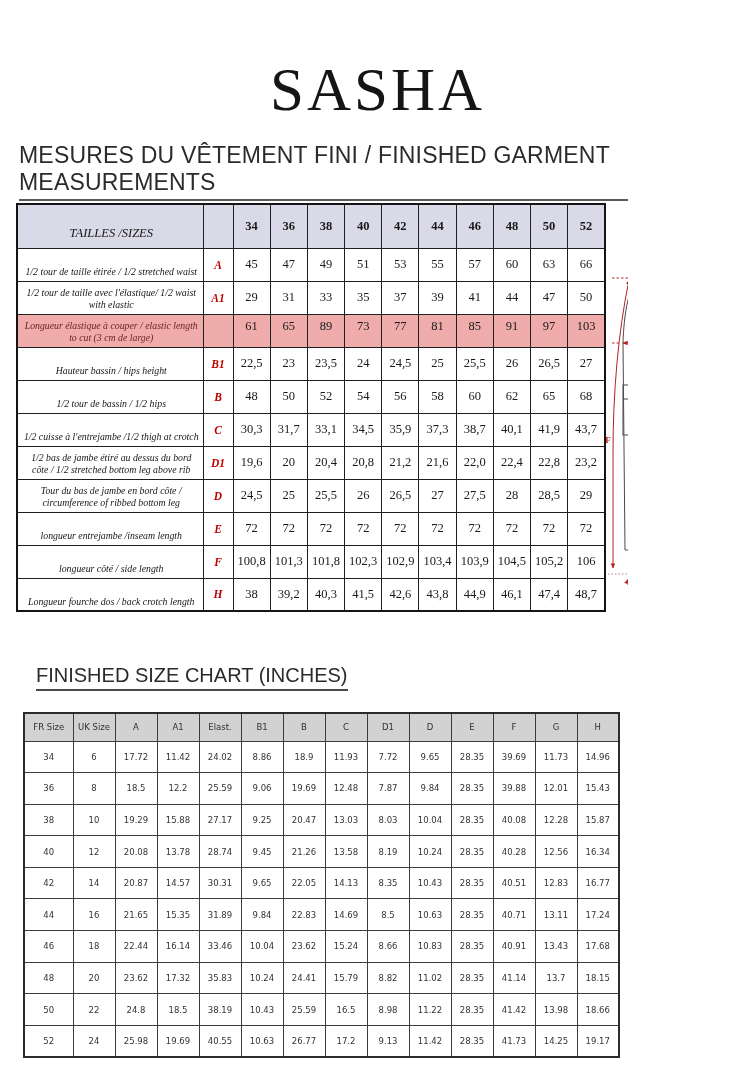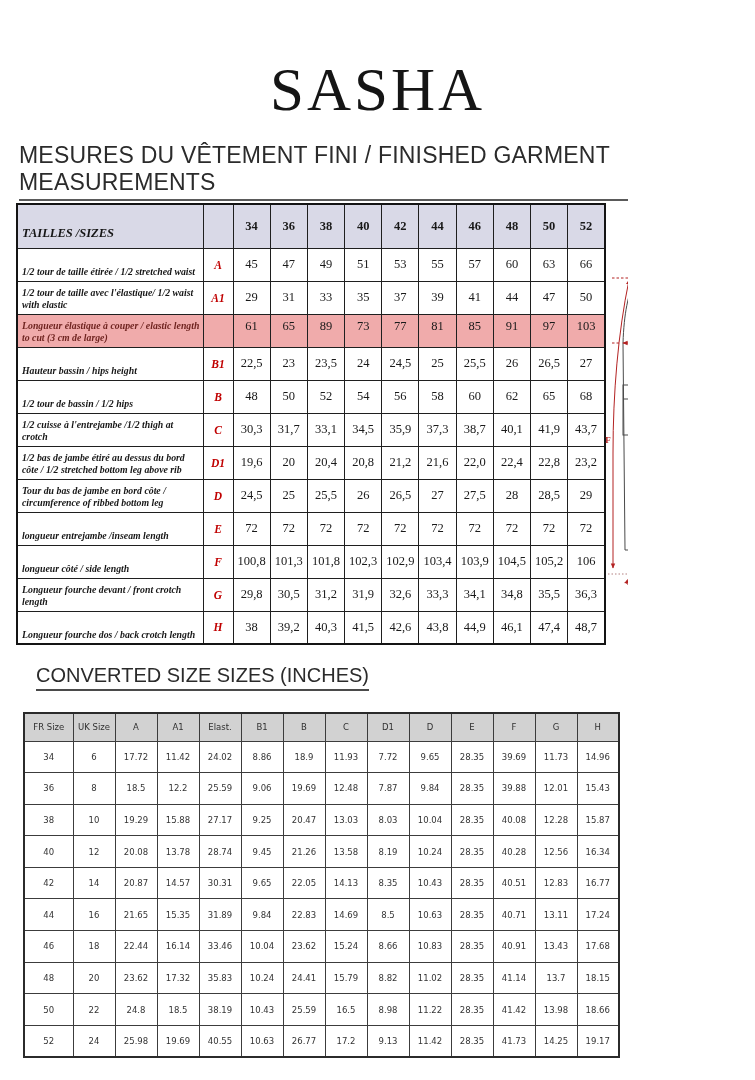--- a/index.html
+++ b/index.html
@@ -16,22 +16,22 @@
         font-family:"Liberation Sans",sans-serif;font-size:20px;font-weight:400;
         color:#2b2b2b;border-bottom:2px solid #4a4a4a;padding-bottom:2px;}
 
   
   #cm-table{position:absolute;top:203px;left:16px;width:588px;
             border-collapse:collapse;table-layout:fixed;border:2px solid #141414;}
   #cm-table th,#cm-table td{border:1px solid #1f1f1f;overflow:hidden;padding:0;}
   #cm-table thead tr{height:44px;}
   #cm-table tbody tr{height:33px;}
   #cm-table .hdr{background:#d9d9e7;}
-  #cm-table .lbl{font-style:italic;font-weight:bold;font-size:9.8px;line-height:1.25;
-                 text-align:left;vertical-align:bottom;padding:1px 2px 2px 4px;color:#161616;}
+  #cm-table .lbl{font-style:italic;font-weight:normal;font-size:9.8px;line-height:1.25;
+                 text-align:center;vertical-align:bottom;padding:1px 2px 2px 4px;color:#161616;}
   #cm-table th.lbl{font-size:12.5px;padding-bottom:6px;}
   #cm-table .ltr{color:#c00000;font-style:italic;font-weight:bold;font-size:11.5px;
                  text-align:center;vertical-align:middle;}
   #cm-table .val{font-size:12.5px;text-align:center;vertical-align:middle;color:#191919;}
   #cm-table thead .val{font-weight:bold;}
   #cm-table tr.highlight td{background:#f0abab;}
   #cm-table tr.highlight .lbl{color:#6f2420;}
   #cm-table tr.highlight .val{vertical-align:bottom;padding-bottom:13px;}
 
   
@@ -222,34 +222,20 @@
           <td class="val">100,8</td>
           <td class="val">101,3</td>
           <td class="val">101,8</td>
           <td class="val">102,3</td>
           <td class="val">102,9</td>
           <td class="val">103,4</td>
           <td class="val">103,9</td>
           <td class="val">104,5</td>
           <td class="val">105,2</td>
           <td class="val">106</td>
-        </tr>
-        <tr>
-          <td class="lbl">Longueur fourche devant / front crotch length</td>
-          <td class="ltr">G</td>
-          <td class="val">29,8</td>
-          <td class="val">30,5</td>
-          <td class="val">31,2</td>
-          <td class="val">31,9</td>
-          <td class="val">32,6</td>
-          <td class="val">33,3</td>
-          <td class="val">34,1</td>
-          <td class="val">34,8</td>
-          <td class="val">35,5</td>
-          <td class="val">36,3</td>
         </tr>
         <tr>
           <td class="lbl">Longueur fourche dos / back crotch length</td>
           <td class="ltr">H</td>
           <td class="val">38</td>
           <td class="val">39,2</td>
           <td class="val">40,3</td>
           <td class="val">41,5</td>
           <td class="val">42,6</td>
           <td class="val">43,8</td>
@@ -356,21 +342,21 @@
       <text class="ann-text" x="72" y="65" text-anchor="middle">G</text>
       <text class="ann-text" x="45" y="85" text-anchor="middle">B</text>
       <text class="ann-text" x="108" y="119" text-anchor="middle">C</text>
       <text class="ann-text" x="58" y="147" text-anchor="middle">E</text>
       <text class="ann-text" x="8" y="190" text-anchor="middle">F</text>
       <text class="ann-text" x="45" y="293" text-anchor="middle">D1</text>
       <text class="ann-text" x="44" y="345" text-anchor="middle">D</text>
     </g>
   </svg>
 
-  <div id="sub2">CONVERTED SIZE SIZES (INCHES)</div>
+  <div id="sub2">FINISHED SIZE CHART (INCHES)</div>
 
   <table id="inch-table">
     <colgroup id="inch-cols">
         <col style="width: 49px;">
         <col style="width: 42px;">
         <col style="width: 42px;">
         <col style="width: 42px;">
         <col style="width: 42px;">
         <col style="width: 42px;">
         <col style="width: 42px;">

